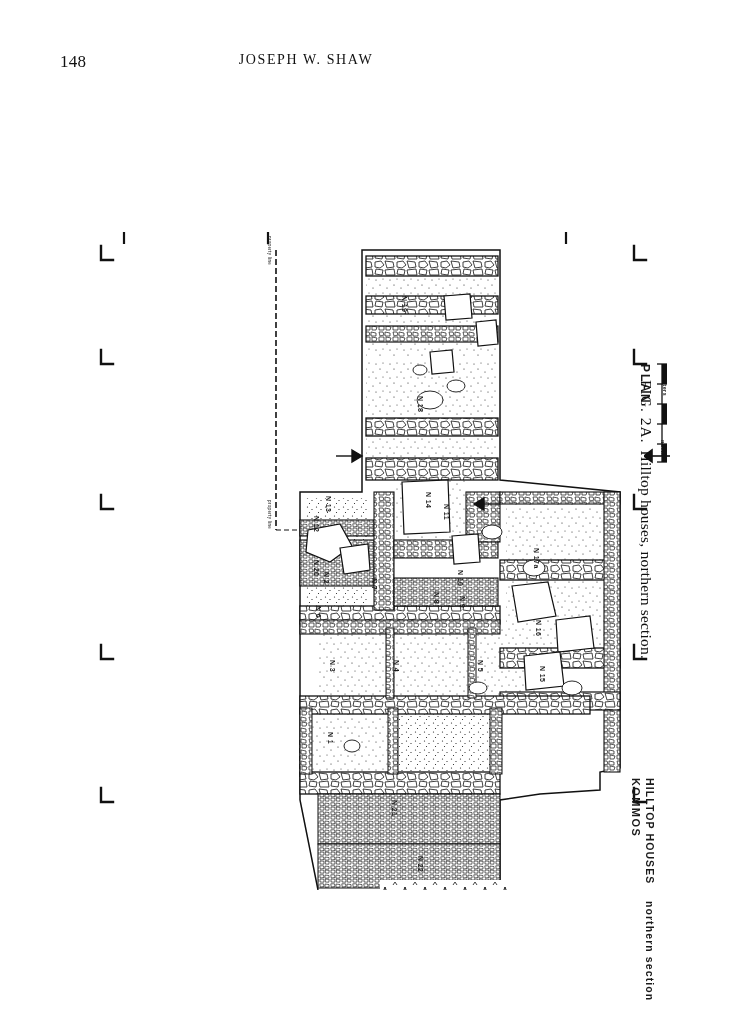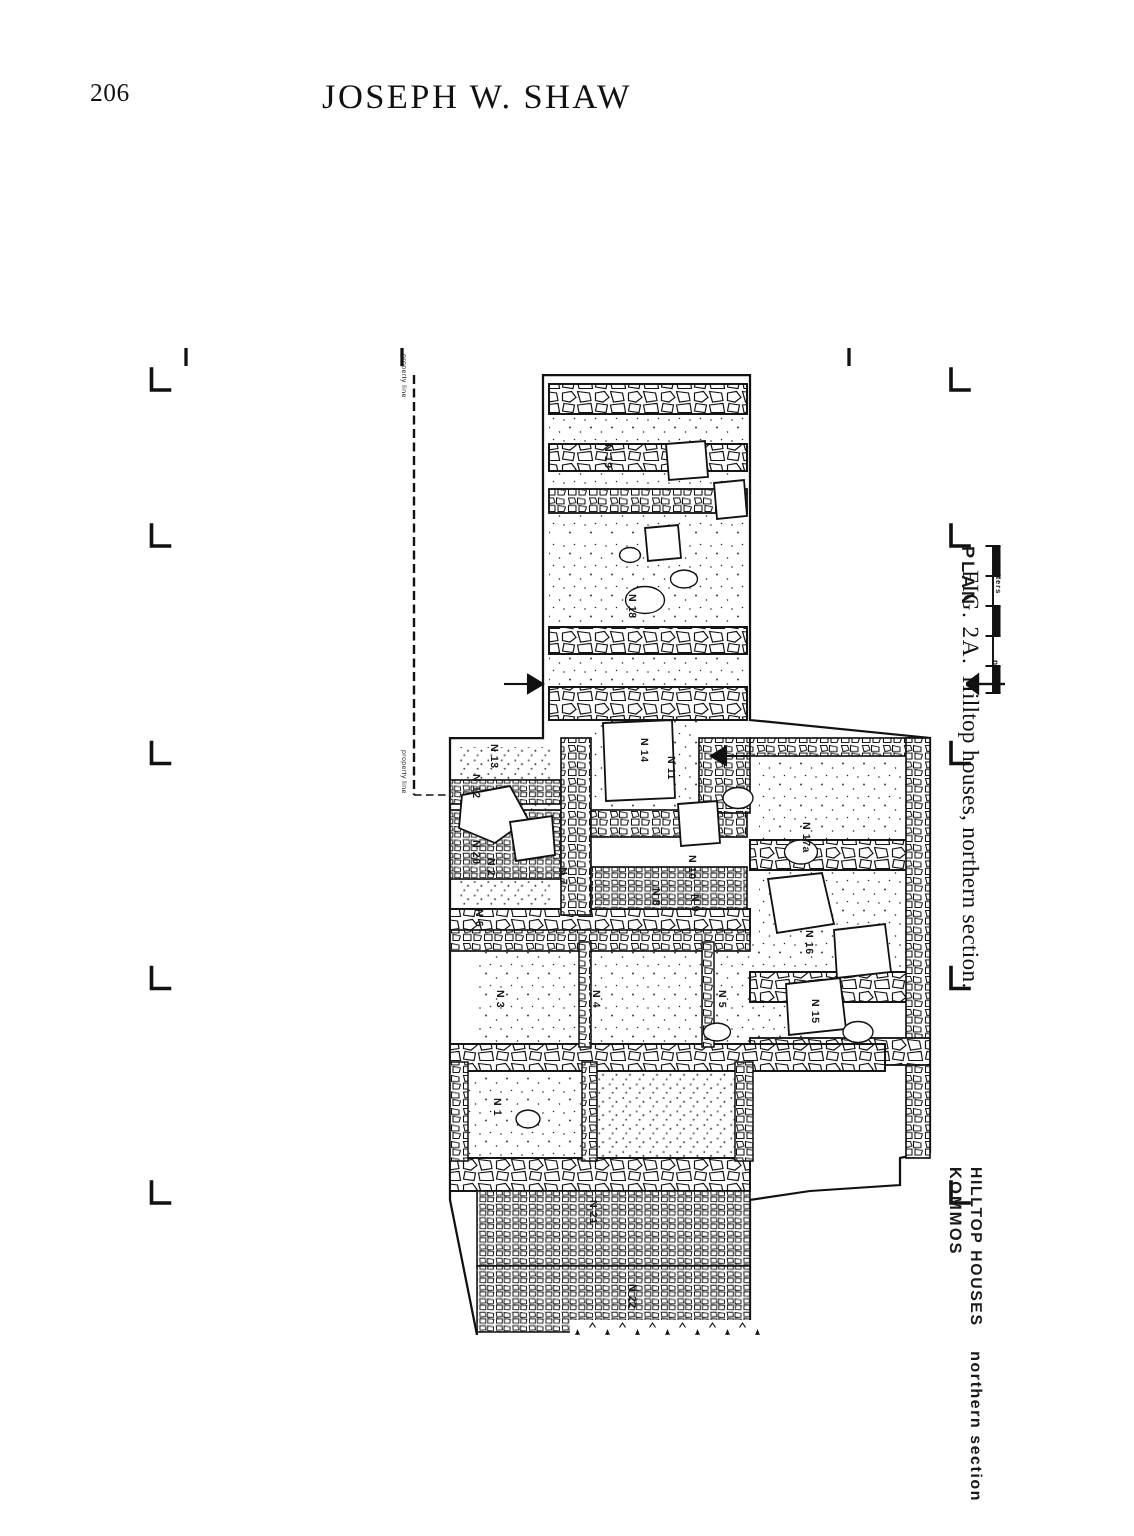--- a/index.html
+++ b/index.html
@@ -27,25 +27,25 @@
   #folio {
     position: absolute;
     left: 60px;
     top: 0;
     font-size: 17px;
     letter-spacing: 0.3px;
     font-family: "Liberation Serif", serif;
   }
   #head-title {
     position: absolute;
-    left: 16px;
+    left: 4px;
     top: 0;
     width: 604px;
     text-align: center;
-    font-size: 23px;
+    font-size: 14px;
     letter-spacing: 1.6px;
     font-variant: small-caps;
     text-transform: uppercase;
     font-family: "Liberation Serif", serif;
   }
 
   
   #fig-caption {
     position: absolute;
     left: 655px;
@@ -120,21 +120,21 @@
   .prop-line-label {
     font-size: 4.6px;
     letter-spacing: 0.3px;
     font-family: "Liberation Sans", sans-serif;
   }
 </style>
 </head>
 <body>
 
 <div id="running-head">
-  <div id="folio">206</div>
+  <div id="folio">148</div>
   <div id="head-title">JOSEPH W. SHAW</div>
 </div>
 
 <div id="figure-area">
   <svg id="plan-svg" width="700" height="790" viewBox="0 0 700 790">
     <defs>
 
       <pattern id="stipple" width="14" height="14" patternUnits="userSpaceOnUse">
         <rect width="14" height="14" fill="#fff"></rect>
         <circle cx="2" cy="3" r="0.6" fill="#222"></circle>

